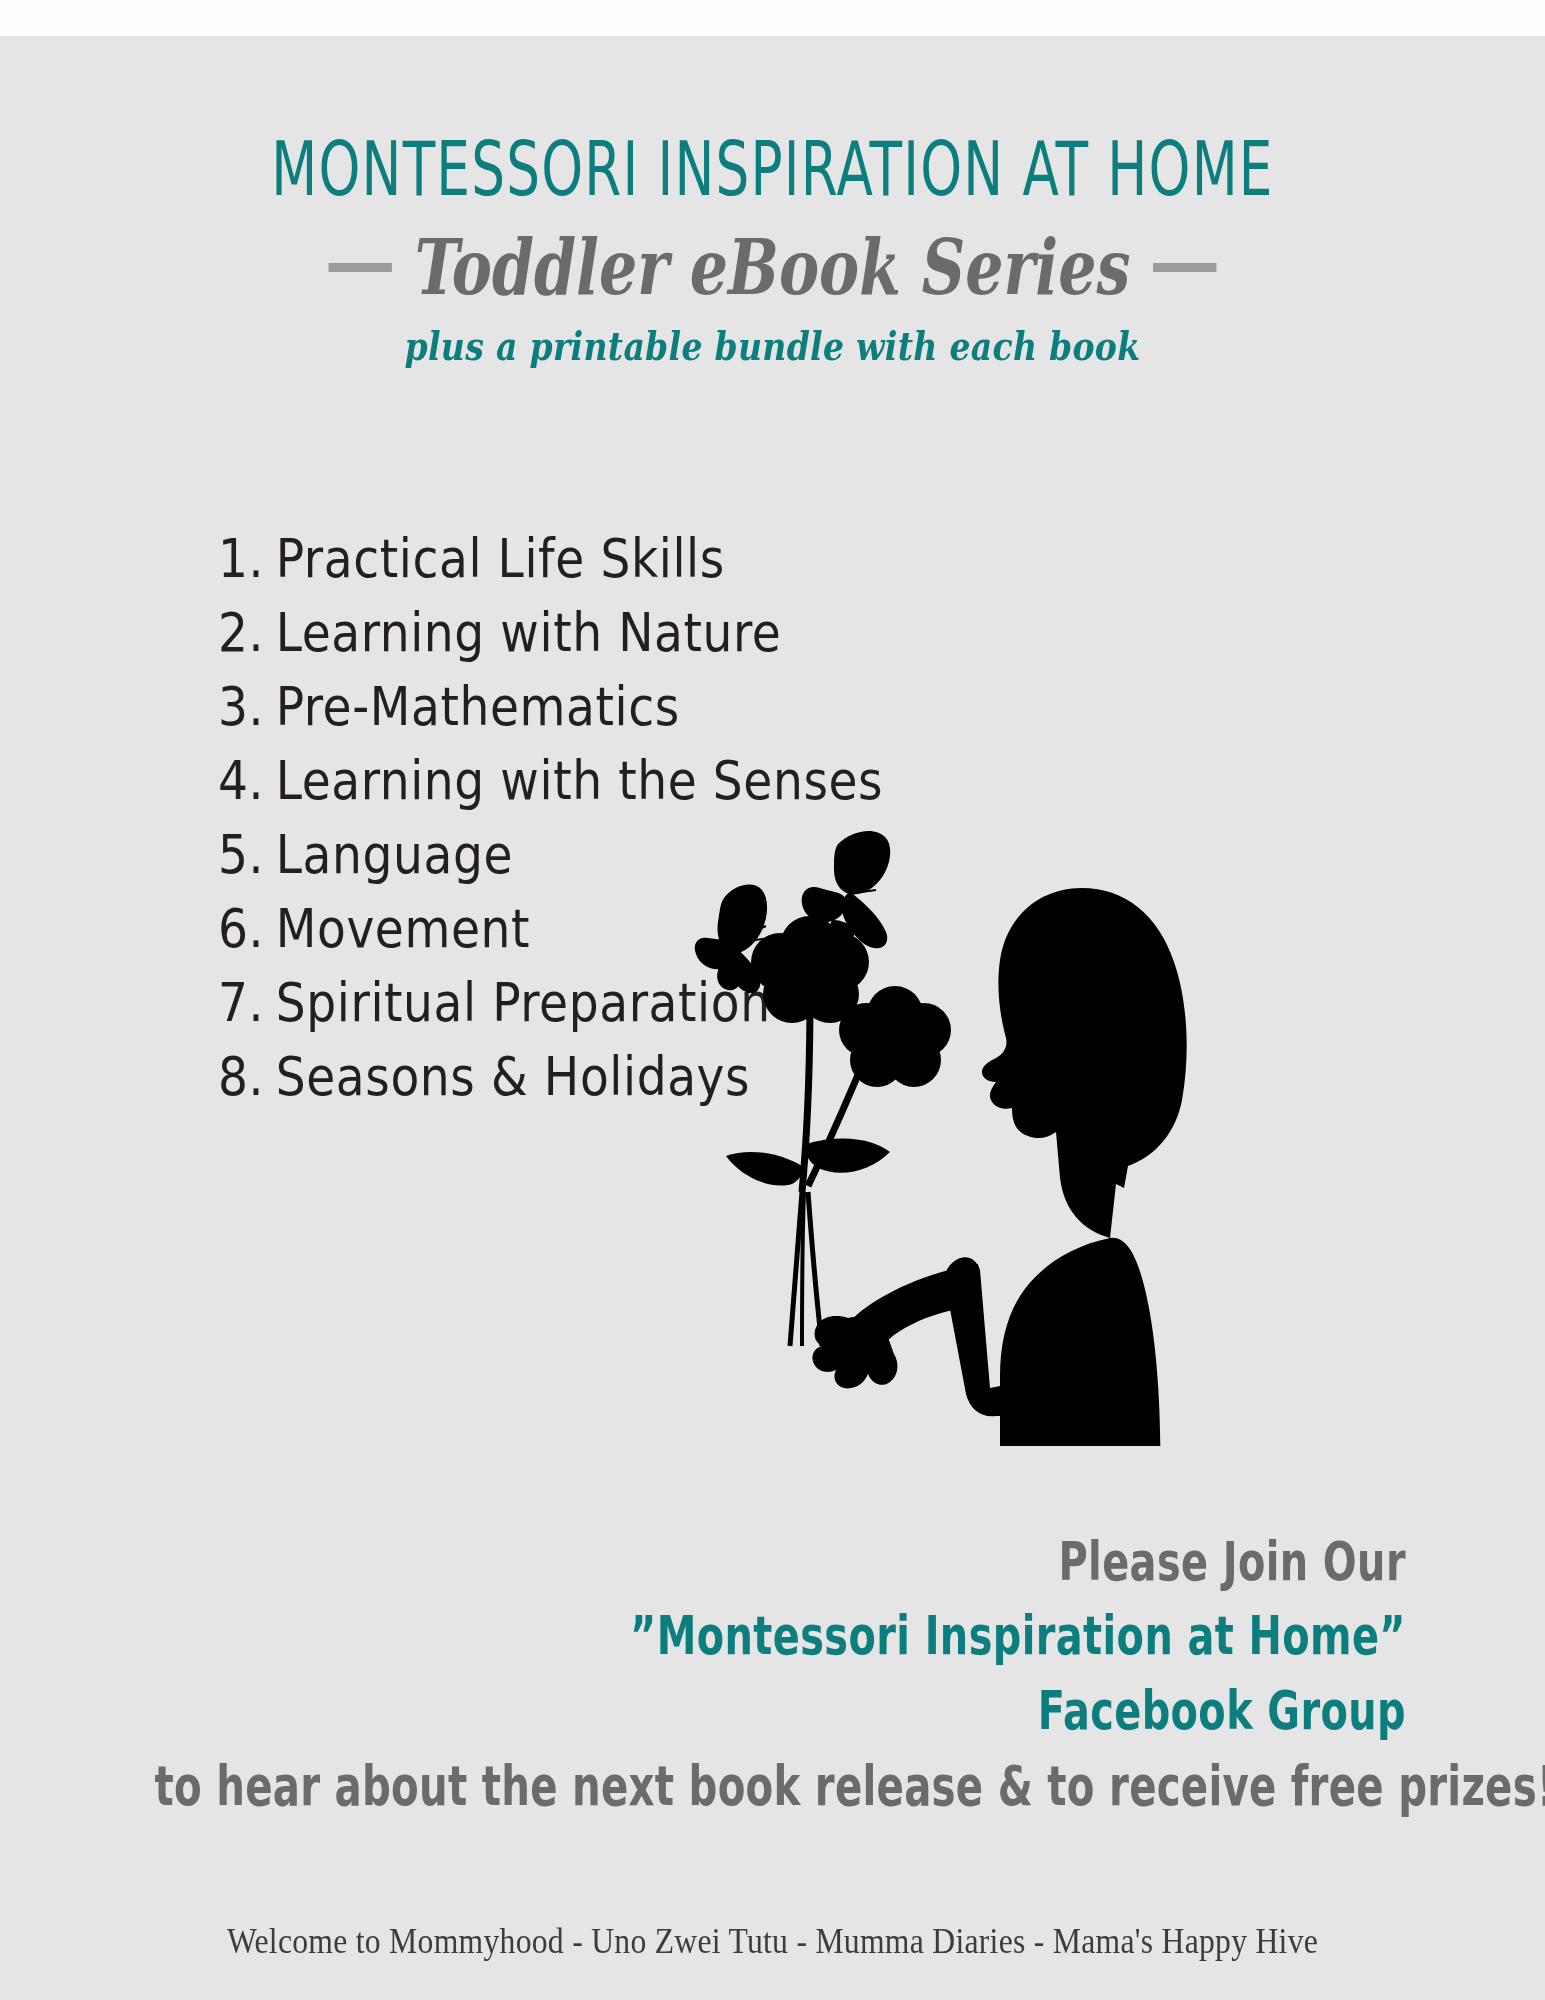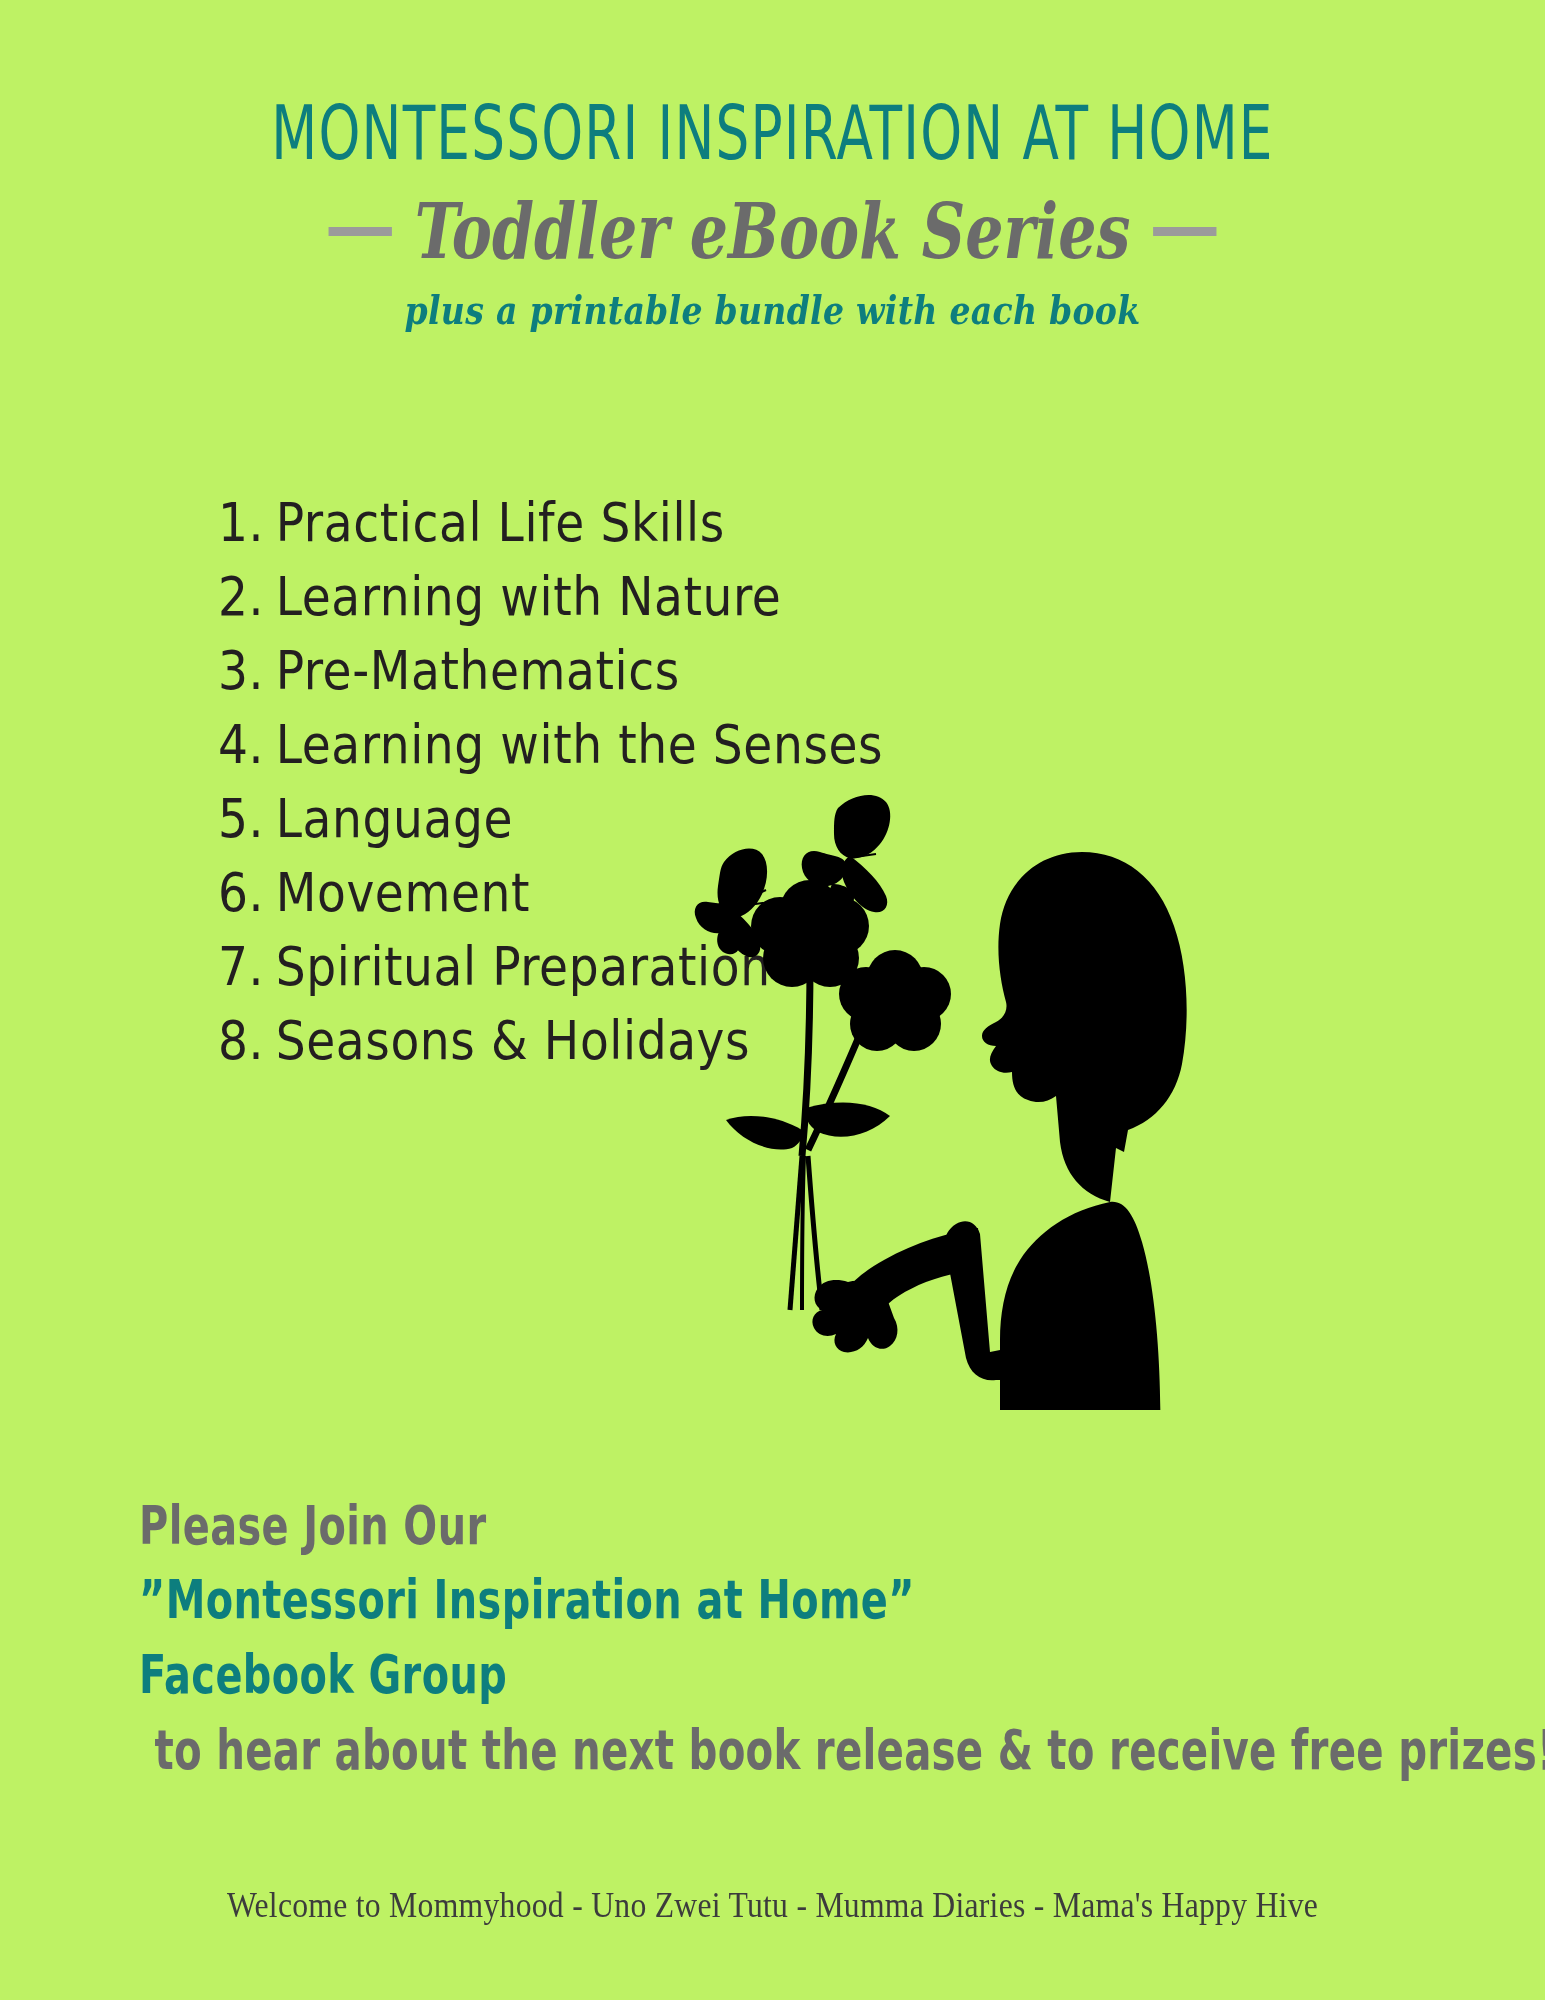--- a/index.html
+++ b/index.html
@@ -12,21 +12,22 @@
     height: 2000px;
     position: relative;
     overflow: hidden;
     font-family: "Liberation Sans", sans-serif;
     background: #fdfdfd;
   }
 
   .poster {
     position: absolute;
     inset: 0;
-    background: #bef264;
+    background: #e5e5e5;
+    margin-top: 36px;
   }
 
   
   .header {
     position: absolute;
     top: 96px;
     left: 0;
     width: 1545px;
     text-align: center;
   }
@@ -117,21 +118,21 @@
     pointer-events: none;
   }
   .illustration svg { display: block; }
 
   
   .cta {
     position: absolute;
     left: 0;
     top: 1496px;
     width: 1545px;
-    text-align: left;
+    text-align: right;
   }
   .cta-line {
     font-family: "Liberation Sans Narrow", "DejaVu Sans Condensed", "Liberation Sans", sans-serif;
     font-weight: 700;
     line-height: 1.12;
     white-space: nowrap;
   }
   .cta-1 {
     font-size: 54px;
     color: #6b6b6b;

